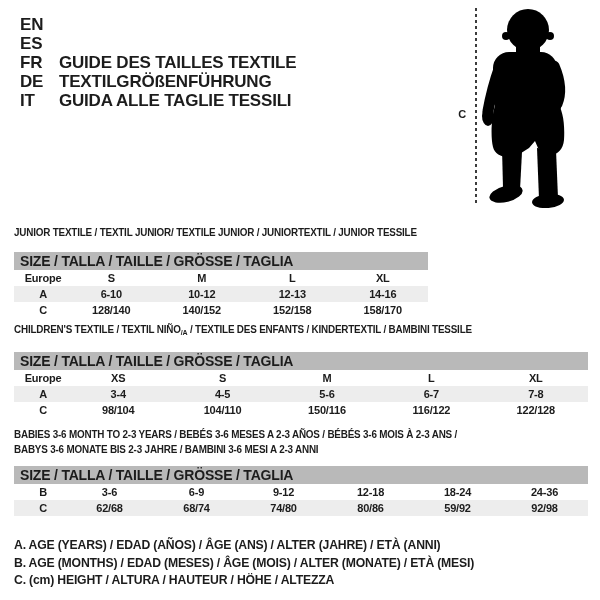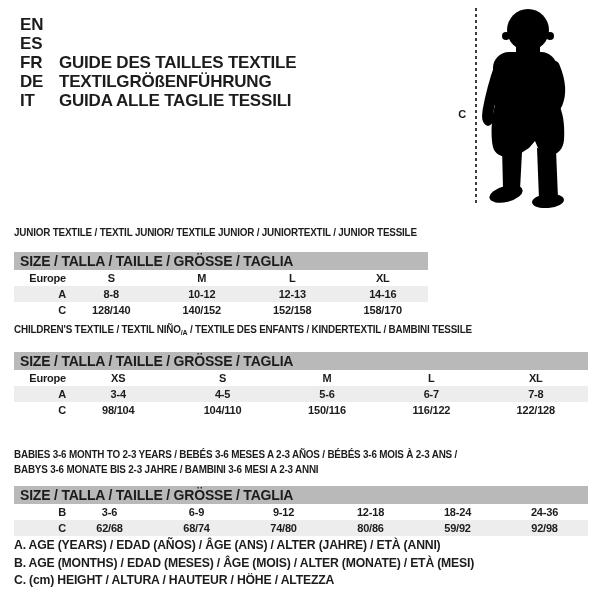--- a/index.html
+++ b/index.html
@@ -27,37 +27,37 @@
   .figure-label{position:absolute;left:0;top:104px;width:16px;text-align:center;font-size:11px;}
   .dash-line{
     position:absolute;left:21px;top:4px;width:2px;height:198px;
     background:repeating-linear-gradient(to bottom, #3c3c3c 0 3px, transparent 3px 6px);
   }
   .baby-svg{position:absolute;left:24px;top:0;color:var(--sil);}
   
   .tbl-section{position:absolute;left:14px;}
   .s1{top:225px;width:414px;}
   .s2{top:322px;width:574px;}
-  .s3{top:447px;width:574px;}
+  .s3{top:427px;width:574px;}
   .tbl-title{
     margin:0;font-size:10.5px;line-height:15px;white-space:nowrap;
     transform:scaleX(0.94);transform-origin:0 50%;
   }
   .tbl-title .subber{font-size:7.5px;vertical-align:-2px;}
   .s1 .size-table{margin-top:12px;}
   .s2 .size-table{margin-top:12px;}
   .s3 .size-table{margin-top:9px;}
   .size-table{width:100%;border-collapse:collapse;table-layout:fixed;font-size:11px;}
   .size-table col.col-label{width:52px;}
   .size-table th{
     background:var(--hdr);text-align:left;font-size:14px;font-weight:700;
     padding:1px 0 1px 6px;height:13px;white-space:nowrap;
   }
   .size-table td{height:16px;padding:0;text-align:center;white-space:nowrap;}
-  .size-table td.lbl{text-align:right;padding-left:6px;}
+  .size-table td.lbl{text-align:center;padding-left:6px;}
   .size-table tbody tr:nth-child(2){background:var(--alt);}
   
   .legend{position:absolute;left:14px;top:536px;font-size:13px;}
   .legend-line{line-height:17.5px;white-space:nowrap;transform:scaleX(0.94);transform-origin:0 50%;}
 </style>
 </head>
 <body>
 
 <div class="page">
 
@@ -123,21 +123,21 @@
       <tbody>
         <tr>
           <td class="lbl">Europe</td>
           <td>S</td>
           <td>M</td>
           <td>L</td>
           <td>XL</td>
         </tr>
         <tr>
           <td class="lbl">A</td>
-          <td>8-8</td>
+          <td>6-10</td>
           <td>10-12</td>
           <td>12-13</td>
           <td>14-16</td>
         </tr>
         <tr>
           <td class="lbl">C</td>
           <td>128/140</td>
           <td>140/152</td>
           <td>152/158</td>
           <td>158/170</td>

